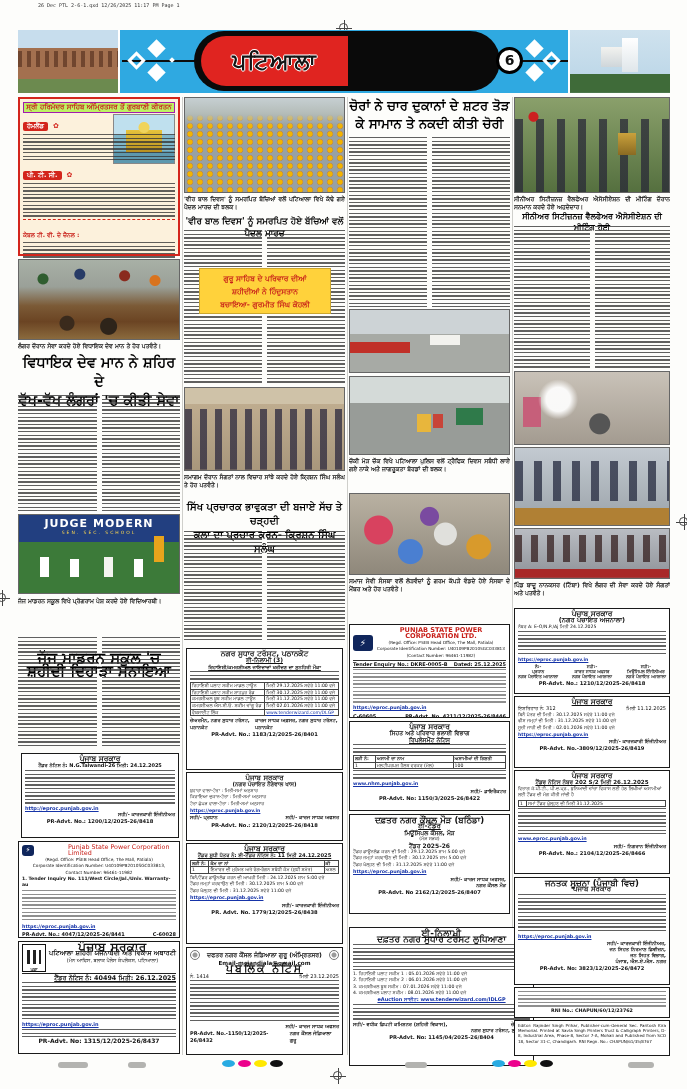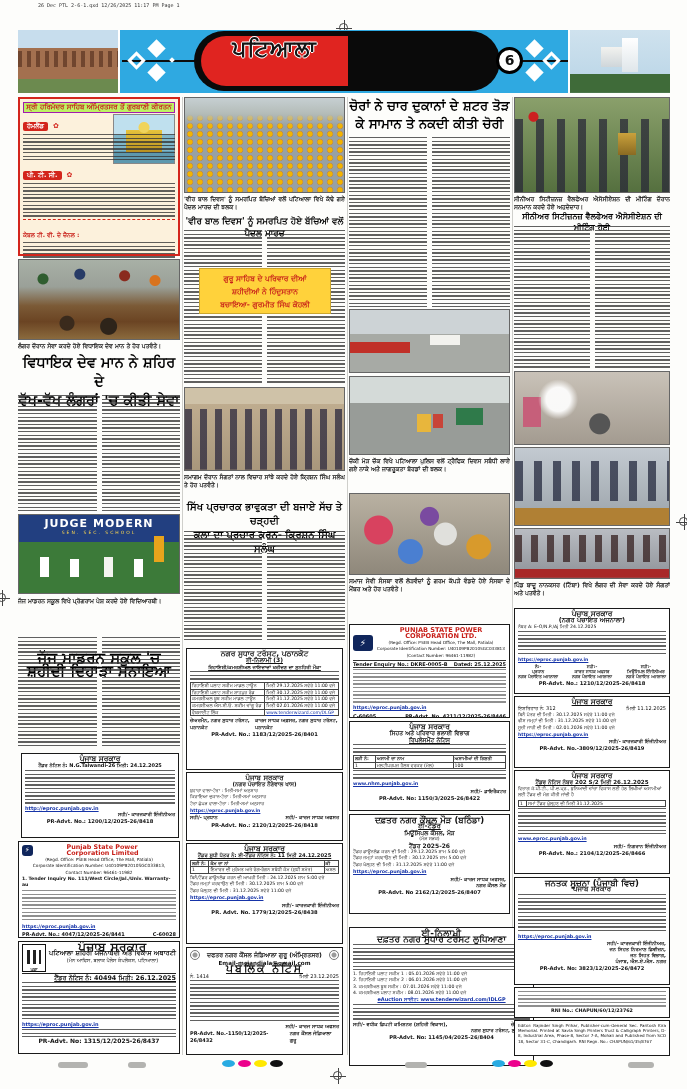--- a/index.html
+++ b/index.html
@@ -31,21 +31,21 @@
       linear-gradient(#ffffff,#dfe6ea) 62% 26%/16px 34px no-repeat,
       linear-gradient(#f2f2ef,#cfd6da) 40% 40%/22px 20px no-repeat,
       linear-gradient(#3f6b39,#3f6b39) 0 100%/100% 30% no-repeat,
       linear-gradient(#cfe2ee,#b8d4e6);}
   #mh-line{left:104px;top:30px;width:448px;height:2px;background:#0d0d0d;}
   .dia{width:13px;height:13px;background:#fff;transform:rotate(45deg);}
   .dia.h{background:transparent;border:3px solid #fff;}
   .mh-dot{width:4px;height:4px;background:#fff;transform:rotate(45deg);}
   #mh-capsule{left:176px;top:1px;width:306px;height:60px;background:#0a0a0a;border-radius:32px;}
   #mh-red{position:absolute;left:7px;top:5px;width:147px;height:50px;background:#e02420;border-radius:26px 0 0 26px;
-          display:flex;justify-content:center;}
+          display:flex;align-items:center;justify-content:center;}
   #mh-ed{font-size:22px;font-weight:bold;color:#141414;
          text-shadow:1px 0 #fff,-1px 0 #fff,0 1px #fff,0 -1px #fff;letter-spacing:1px;}
   #mh-yellow{position:absolute;left:154px;top:5px;width:145px;height:50px;background:#ffcc00;border-radius:0 26px 26px 0;overflow:hidden;}
   #mh-top{font-size:5.5px;font-weight:bold;color:#7a1010;text-align:center;margin-top:1px;}
   #mh-brand{font-size:24px;font-weight:bold;color:#e02420;text-align:center;line-height:24px;
             text-shadow:1px 1px 0 #300,-1px -1px 0 #300;}
   #mh-date{position:absolute;left:0;bottom:0;width:100%;height:13px;background:#e02420;color:#ffd900;
            font-size:7px;font-weight:bold;text-align:center;line-height:13px;border-radius:0 0 26px 0;}
   #mh-circle{left:478px;top:17px;width:27px;height:27px;background:#fff;border:3px solid #000;border-radius:50%;
              font-size:14px;font-weight:bold;text-align:center;line-height:21px;}
@@ -251,21 +251,21 @@
     <div class="t-sm" style="font-size:5px;">ਟੈਂਡਰ ਨੋਟਿਸ ਨੰ: N.G.Talwandi-26 ਮਿਤੀ: 24.12.2025</div>
     <div class="tl" style="height:34px;margin:1px 0;"></div>
     <div><span class="link">http://eproc.punjab.gov.in</span></div>
     <div class="sig">ਸਹੀ/- ਕਾਰਜਕਾਰੀ ਇੰਜੀਨੀਅਰ</div>
     <div class="pr">PR-Advt. No.: 1200/12/2025-26/8418</div>
   </div>
 
   <div class="abs ad" style="left:18px;top:841px;width:162px;height:97px;">
     <div style="display:flex;gap:2px;align-items:center;">
       <div class="pspcl-logo" style="width:14px;height:11px;font-size:7px;line-height:11px;">⚡</div>
-      <div style="color:#c8201a;font-weight:bold;font-size:6.4px;padding-left:32px;">Punjab State Power Corporation Limited</div>
+      <div style="color:#c8201a;font-weight:normal;font-size:6.4px;padding-left:32px;">Punjab State Power Corporation Limited</div>
     </div>
     <div style="text-align:center;font-size:4.3px;">(Regd. Office: PSEB Head Office, The Mall, Patiala)</div>
     <div style="text-align:center;font-size:4.3px;">Corporate Identification Number: U40109PB2010SGC033813,</div>
     <div style="text-align:center;font-size:4.3px;">Contact Number: 96461-11982</div>
     <div style="font-size:4.6px;font-weight:bold;">1. Tender Inquiry No. 111/West Circle/Jal./Univ. Warranty-au</div>
     <div class="tl lt" style="height:32px;margin:1px 0;"></div>
     <div><span class="link" style="font-size:4.8px;">https://eproc.punjab.gov.in</span></div>
     <div class="prrow">
       <span>PR-Advt. No.: 4047/12/2025-26/8441</span>
       <span>C-60028</span>

